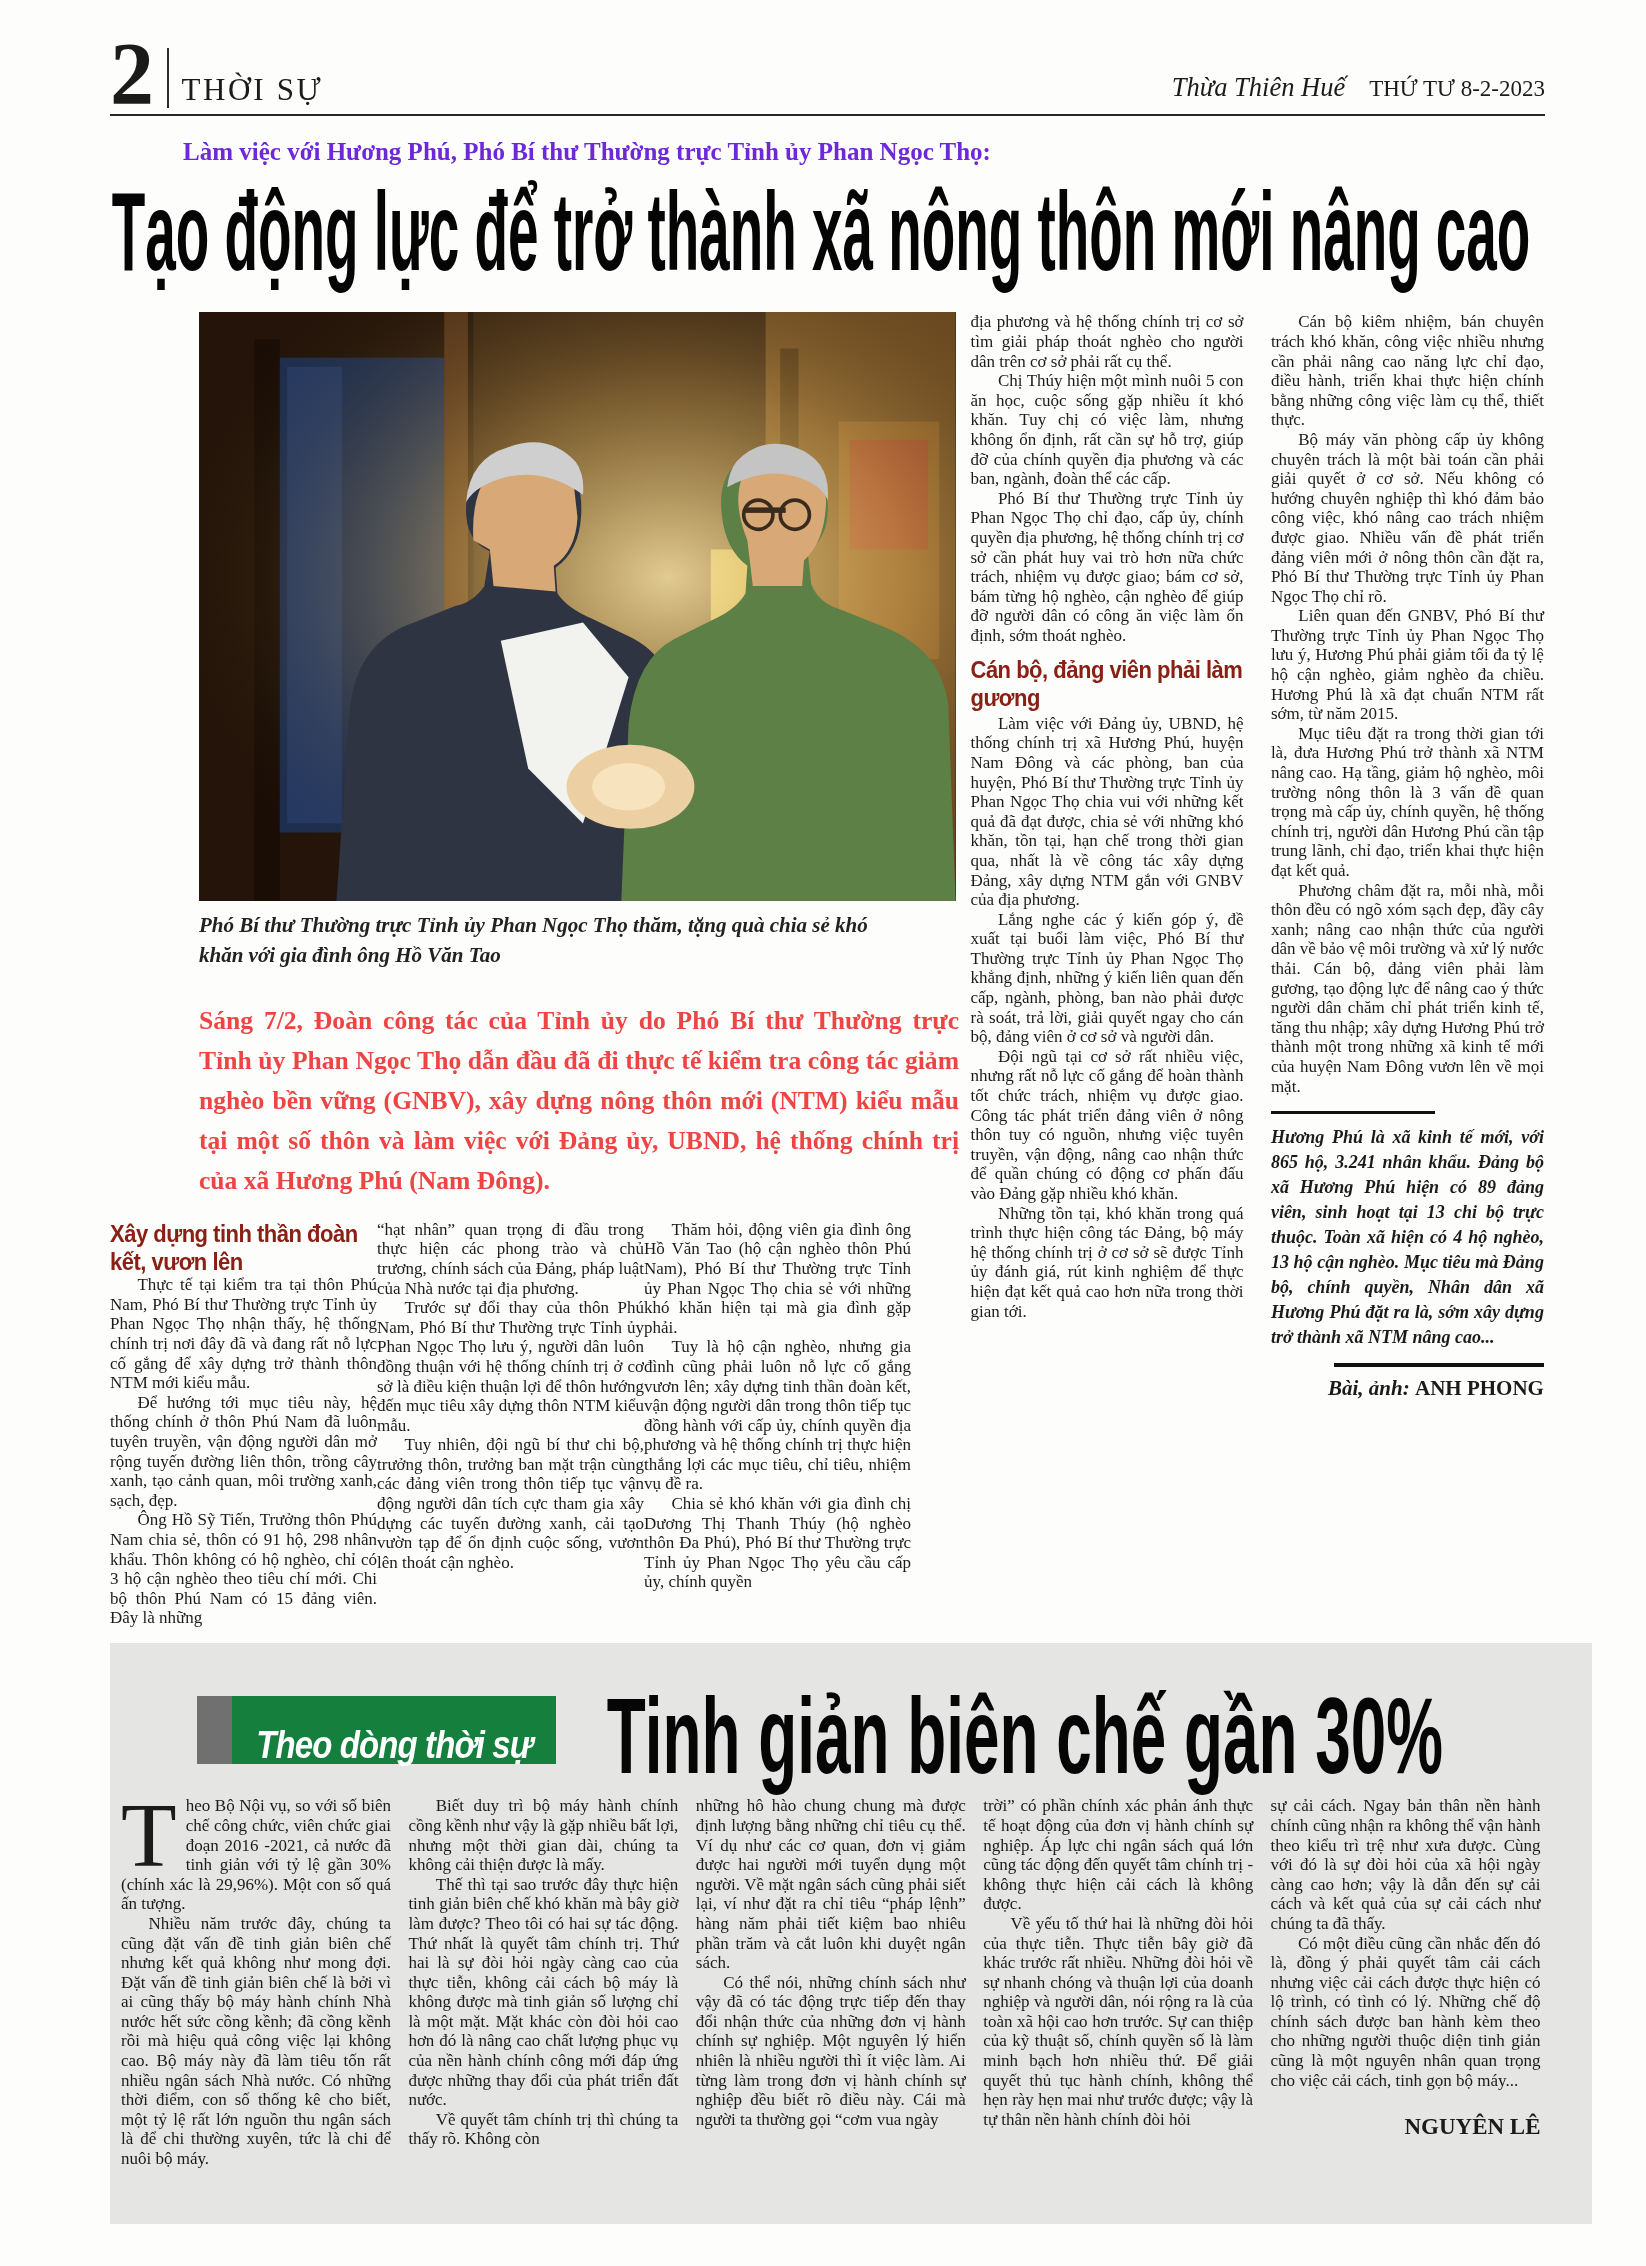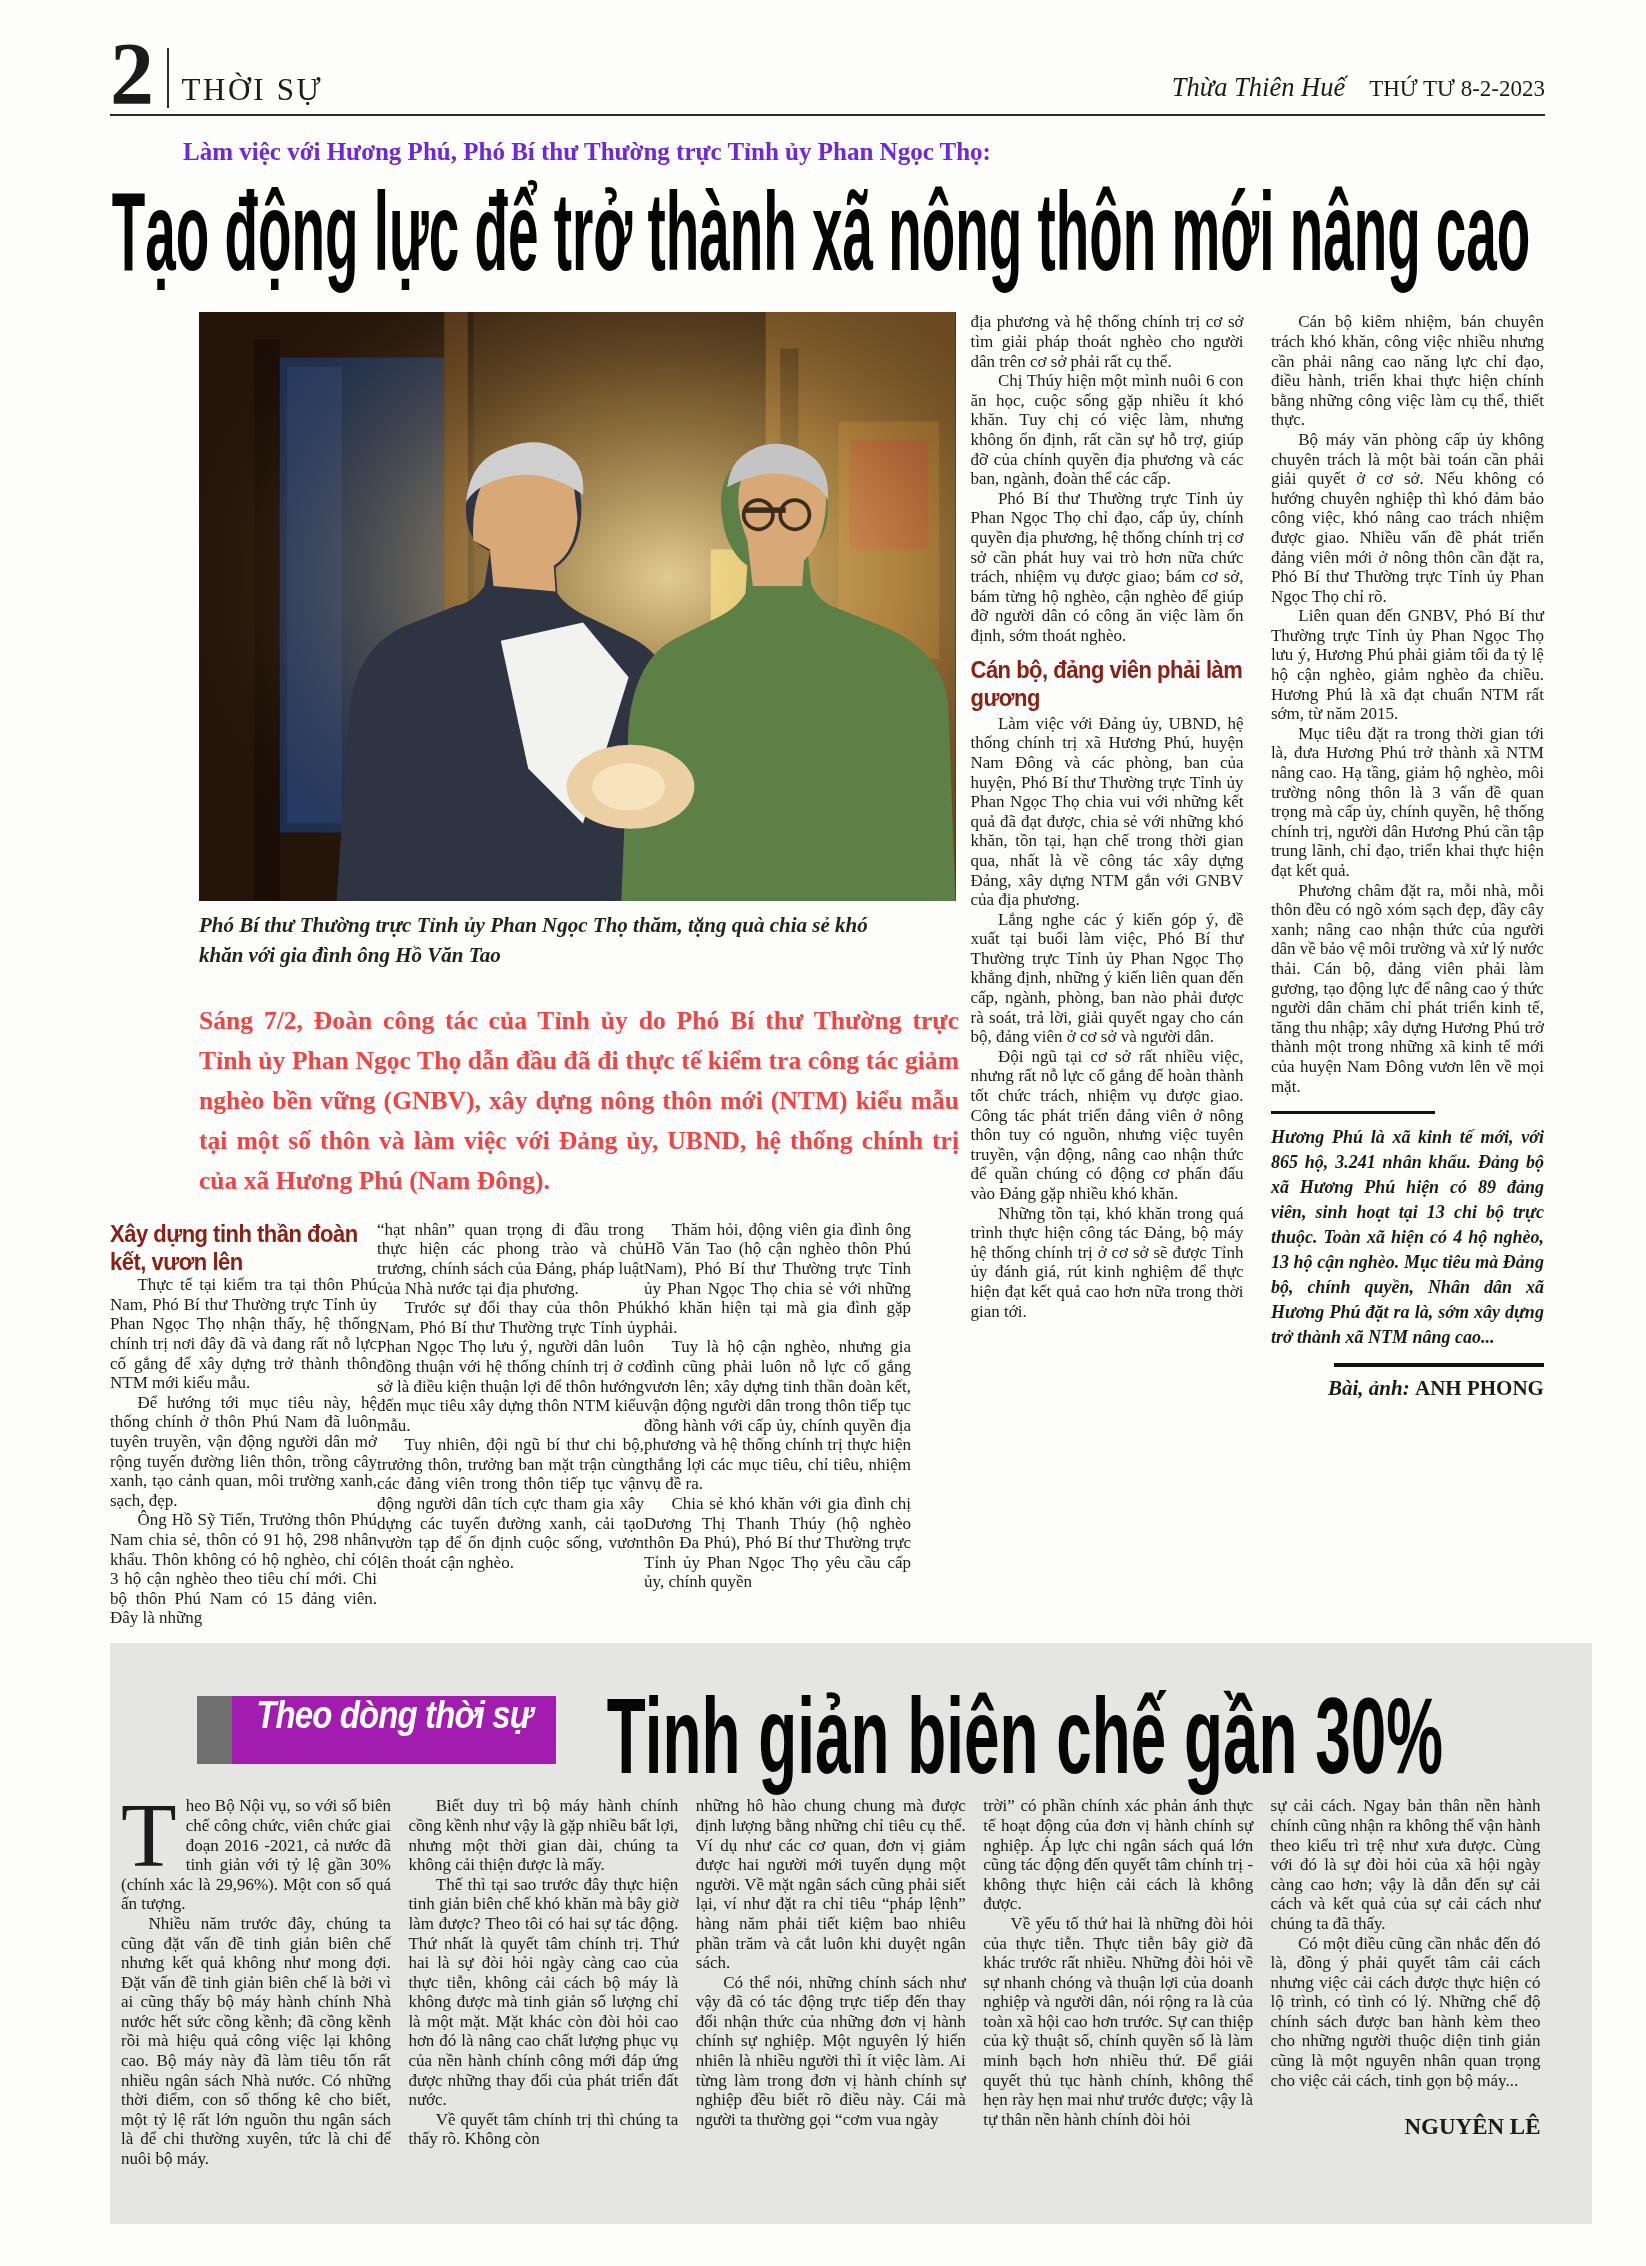--- a/index.html
+++ b/index.html
@@ -43,21 +43,21 @@
   .infobox .rule-bot{width:210px;height:3.7px;background:#111;margin:12.8px 0 9.1px auto;}
   .byline1{text-align:right;font-size:21px;margin-top:3.7px;}
   .byline1 .b-label{font-style:italic;font-weight:bold;}
   .byline1 .b-name{font-weight:bold;}
   
   .graybox{position:relative;margin:14.6px 0 0 0;width:1482px;margin-left:0;background:#e5e5e4;
            box-sizing:border-box;padding:33px 55px 55px 7.3px;}
   .a2-head{display:flex;align-items:flex-start;gap:49px;margin-left:80px;height:108px;}
   .series-label{display:flex;margin-top:20px;}
   .series-label .sq{width:35px;height:68px;background:#707070;flex:none;}
-  .series-label .band{height:68px;background:#a21caf;display:flex;align-items:flex-start;
+  .series-label .band{height:68px;background:#15803d;display:flex;align-items:flex-end;
         padding:0 24px;white-space:nowrap;}
   .series-label .band span{color:#fff;font-family:"Liberation Sans",sans-serif;font-weight:bold;
         font-style:italic;font-size:33px;letter-spacing:-0.9px;transform:scaleY(1.15);}
   .a2-cols{display:flex;gap:17.4px;margin-top:12.8px;margin-left:3.7px;}
   .a2-cols .col{width:270px;flex:none;}
   .dropcap{float:left;font-size:91px;line-height:71px;padding:3.7px 9.1px 0 0;font-weight:normal;}
   .byline2{text-align:right;font-weight:bold;font-size:23px;margin-top:24px;}
 </style>
 </head>
 <body>
@@ -152,21 +152,21 @@
             <p>Thăm hỏi, động viên gia đình ông Hồ Văn Tao (hộ cận nghèo thôn Phú Nam), Phó Bí thư Thường trực Tỉnh ủy Phan Ngọc Thọ chia sẻ với những khó khăn hiện tại mà gia đình gặp phải.</p>
             <p>Tuy là hộ cận nghèo, nhưng gia đình cũng phải luôn nỗ lực cố gắng vươn lên; xây dựng tinh thần đoàn kết, vận động người dân trong thôn tiếp tục đồng hành với cấp ủy, chính quyền địa phương và hệ thống chính trị thực hiện thắng lợi các mục tiêu, chỉ tiêu, nhiệm vụ đề ra.</p>
             <p>Chia sẻ khó khăn với gia đình chị Dương Thị Thanh Thúy (hộ nghèo thôn Đa Phú), Phó Bí thư Thường trực Tỉnh ủy Phan Ngọc Thọ yêu cầu cấp ủy, chính quyền</p>
           </div>
         </div>
       </div>
 
       <div class="a1-right">
         <div class="col">
           <p class="cont">địa phương và hệ thống chính trị cơ sở tìm giải pháp thoát nghèo cho người dân trên cơ sở phải rất cụ thể.</p>
-          <p>Chị Thúy hiện một mình nuôi 6 con ăn học, cuộc sống gặp nhiều ít khó khăn. Tuy chị có việc làm, nhưng không ổn định, rất cần sự hỗ trợ, giúp đỡ của chính quyền địa phương và các ban, ngành, đoàn thể các cấp.</p>
+          <p>Chị Thúy hiện một mình nuôi 5 con ăn học, cuộc sống gặp nhiều ít khó khăn. Tuy chị có việc làm, nhưng không ổn định, rất cần sự hỗ trợ, giúp đỡ của chính quyền địa phương và các ban, ngành, đoàn thể các cấp.</p>
           <p>Phó Bí thư Thường trực Tỉnh ủy Phan Ngọc Thọ chỉ đạo, cấp ủy, chính quyền địa phương, hệ thống chính trị cơ sở cần phát huy vai trò hơn nữa chức trách, nhiệm vụ được giao; bám cơ sở, bám từng hộ nghèo, cận nghèo để giúp đỡ người dân có công ăn việc làm ổn định, sớm thoát nghèo.</p>
           <div class="subhead mid">Cán bộ, đảng viên phải làm gương</div>
           <p>Làm việc với Đảng ủy, UBND, hệ thống chính trị xã Hương Phú, huyện Nam Đông và các phòng, ban của huyện, Phó Bí thư Thường trực Tỉnh ủy Phan Ngọc Thọ chia vui với những kết quả đã đạt được, chia sẻ với những khó khăn, tồn tại, hạn chế trong thời gian qua, nhất là về công tác xây dựng Đảng, xây dựng NTM gắn với GNBV của địa phương.</p>
           <p>Lắng nghe các ý kiến góp ý, đề xuất tại buổi làm việc, Phó Bí thư Thường trực Tỉnh ủy Phan Ngọc Thọ khẳng định, những ý kiến liên quan đến cấp, ngành, phòng, ban nào phải được rà soát, trả lời, giải quyết ngay cho cán bộ, đảng viên ở cơ sở và người dân.</p>
           <p>Đội ngũ tại cơ sở rất nhiều việc, nhưng rất nỗ lực cố gắng để hoàn thành tốt chức trách, nhiệm vụ được giao. Công tác phát triển đảng viên ở nông thôn tuy có nguồn, nhưng việc tuyên truyền, vận động, nâng cao nhận thức để quần chúng có động cơ phấn đấu vào Đảng gặp nhiều khó khăn.</p>
           <p>Những tồn tại, khó khăn trong quá trình thực hiện công tác Đảng, bộ máy hệ thống chính trị ở cơ sở sẽ được Tỉnh ủy đánh giá, rút kinh nghiệm để thực hiện đạt kết quả cao hơn nữa trong thời gian tới.</p>
         </div>
         <div class="col">
           <p>Cán bộ kiêm nhiệm, bán chuyên trách khó khăn, công việc nhiều nhưng cần phải nâng cao năng lực chỉ đạo, điều hành, triển khai thực hiện chính bằng những công việc làm cụ thể, thiết thực.</p>
           <p>Bộ máy văn phòng cấp ủy không chuyên trách là một bài toán cần phải giải quyết ở cơ sở. Nếu không có hướng chuyên nghiệp thì khó đảm bảo công việc, khó nâng cao trách nhiệm được giao. Nhiều vấn đề phát triển đảng viên mới ở nông thôn cần đặt ra, Phó Bí thư Thường trực Tỉnh ủy Phan Ngọc Thọ chỉ rõ.</p>

